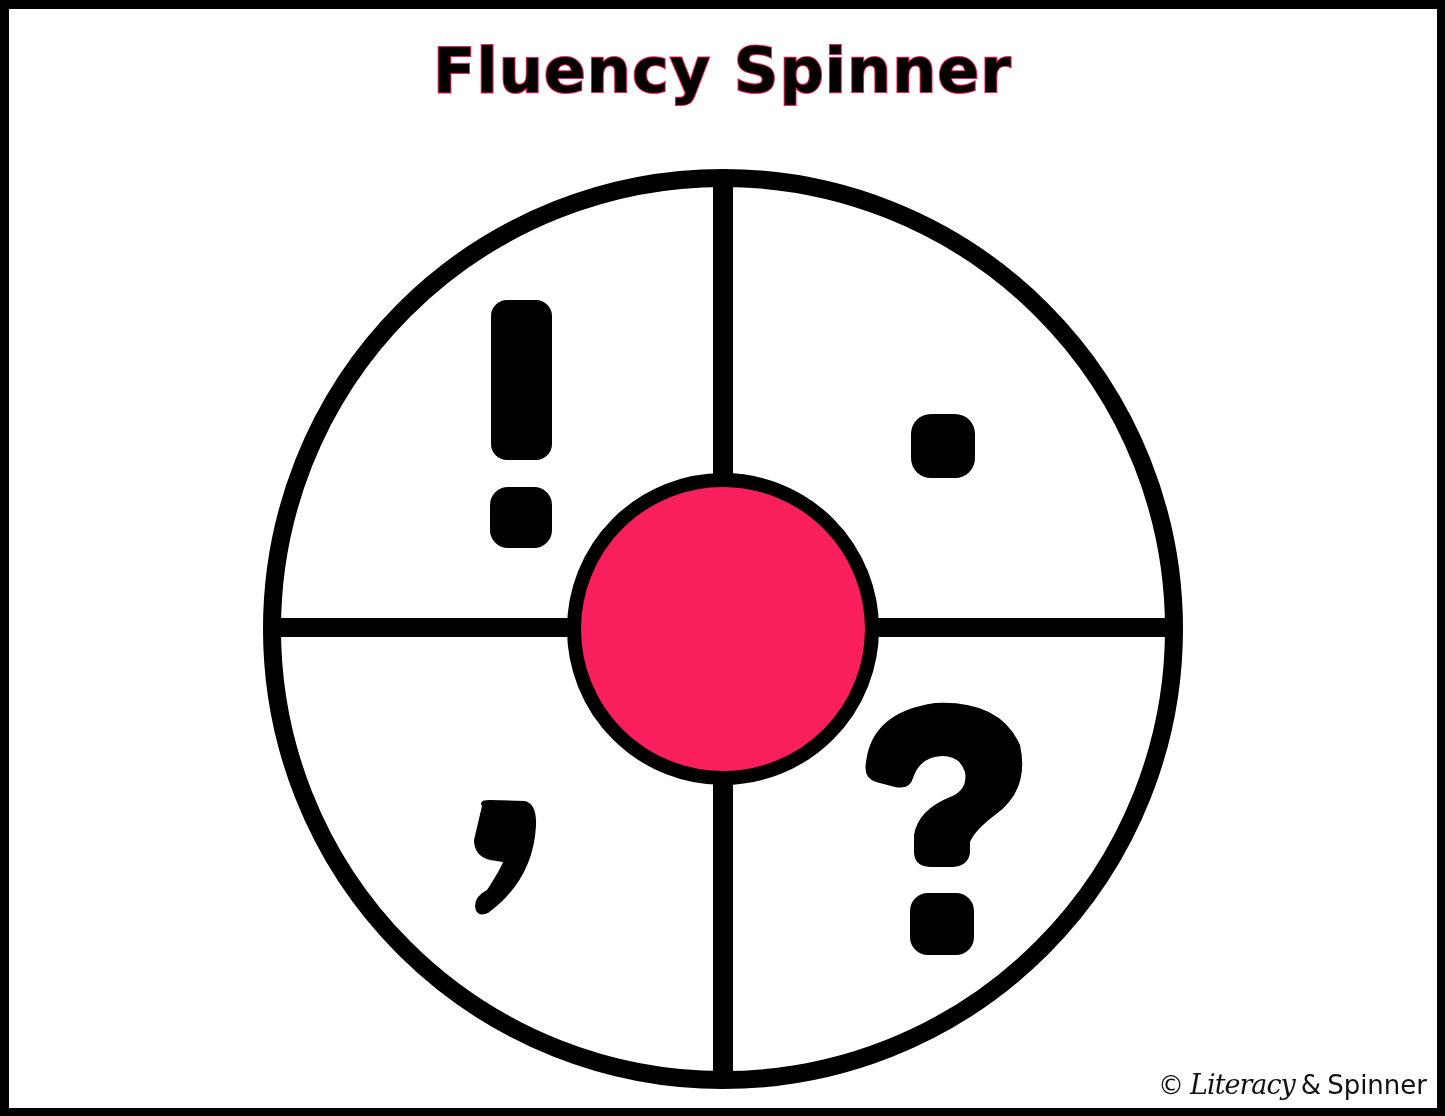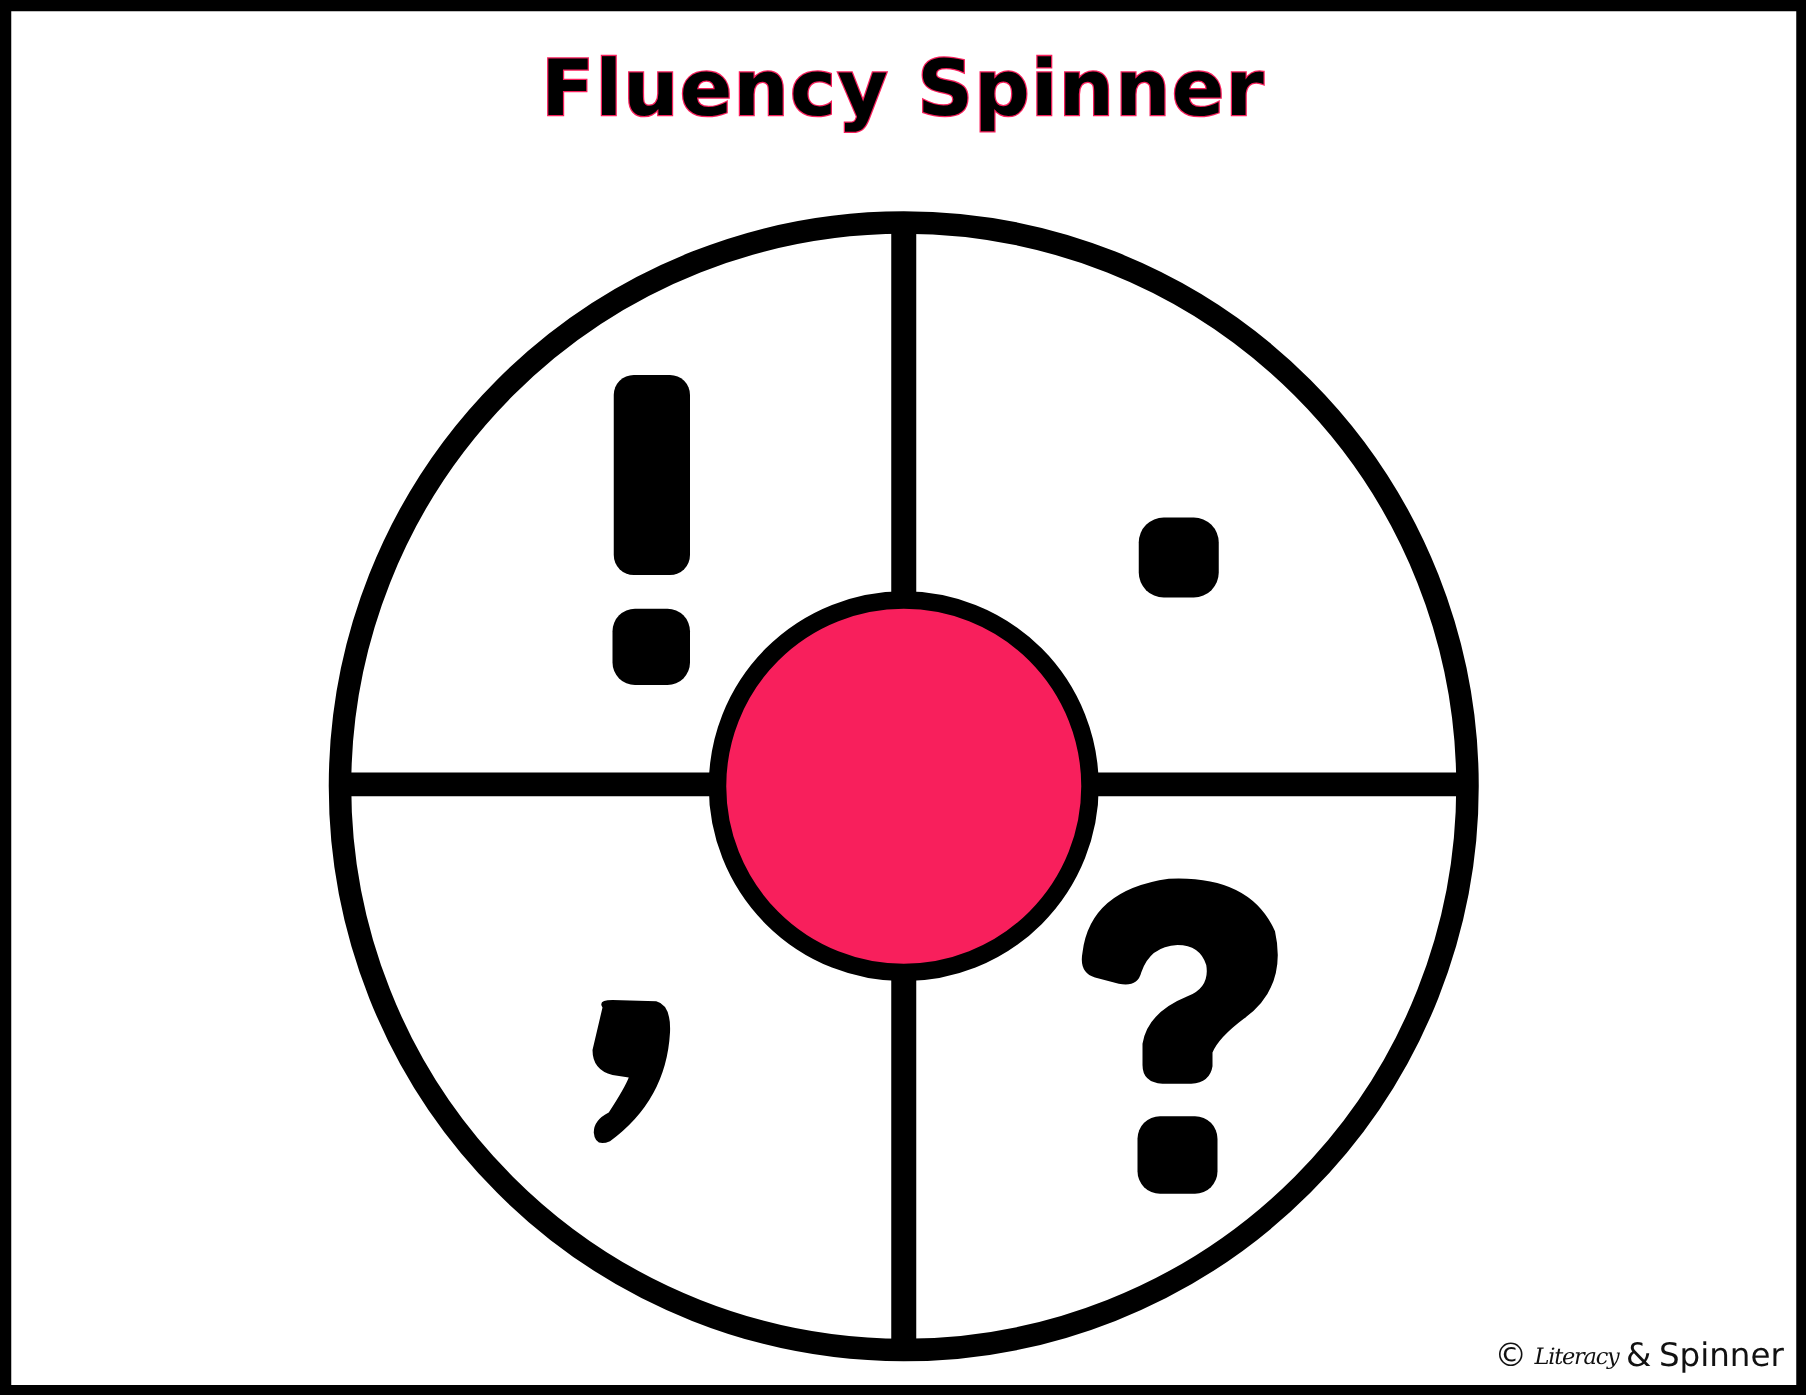--- a/index.html
+++ b/index.html
@@ -24,21 +24,21 @@
       paint-order: stroke fill;
       line-height: 1;
     }
     .spinner { position: absolute; left: 0; top: 0; width: 1445px; height: 1116px; }
     .credit {
       position: absolute; right: 18px; bottom: 16px;
       display: flex; align-items: center; gap: 6px;
       color: #111;
     }
     .credit .copy { font-family: "DejaVu Sans", sans-serif; font-size: 26px; font-weight: normal; }
-    .credit .script { font-family: "DejaVu Serif", serif; font-style: italic; font-size: 18px; letter-spacing: -1px; }
+    .credit .script { font-family: "DejaVu Serif", serif; font-style: italic; font-size: 27px; letter-spacing: -1px; }
     .credit .amp, .credit .name { font-family: "DejaVu Sans", sans-serif; font-size: 26px; }
   </style>
 </head>
 <body>
 
 <div class="page"></div>
 
 <div class="title">Fluency Spinner</div>
 
 <svg class="spinner" viewBox="0 0 1445 1116" xmlns="http://www.w3.org/2000/svg">

